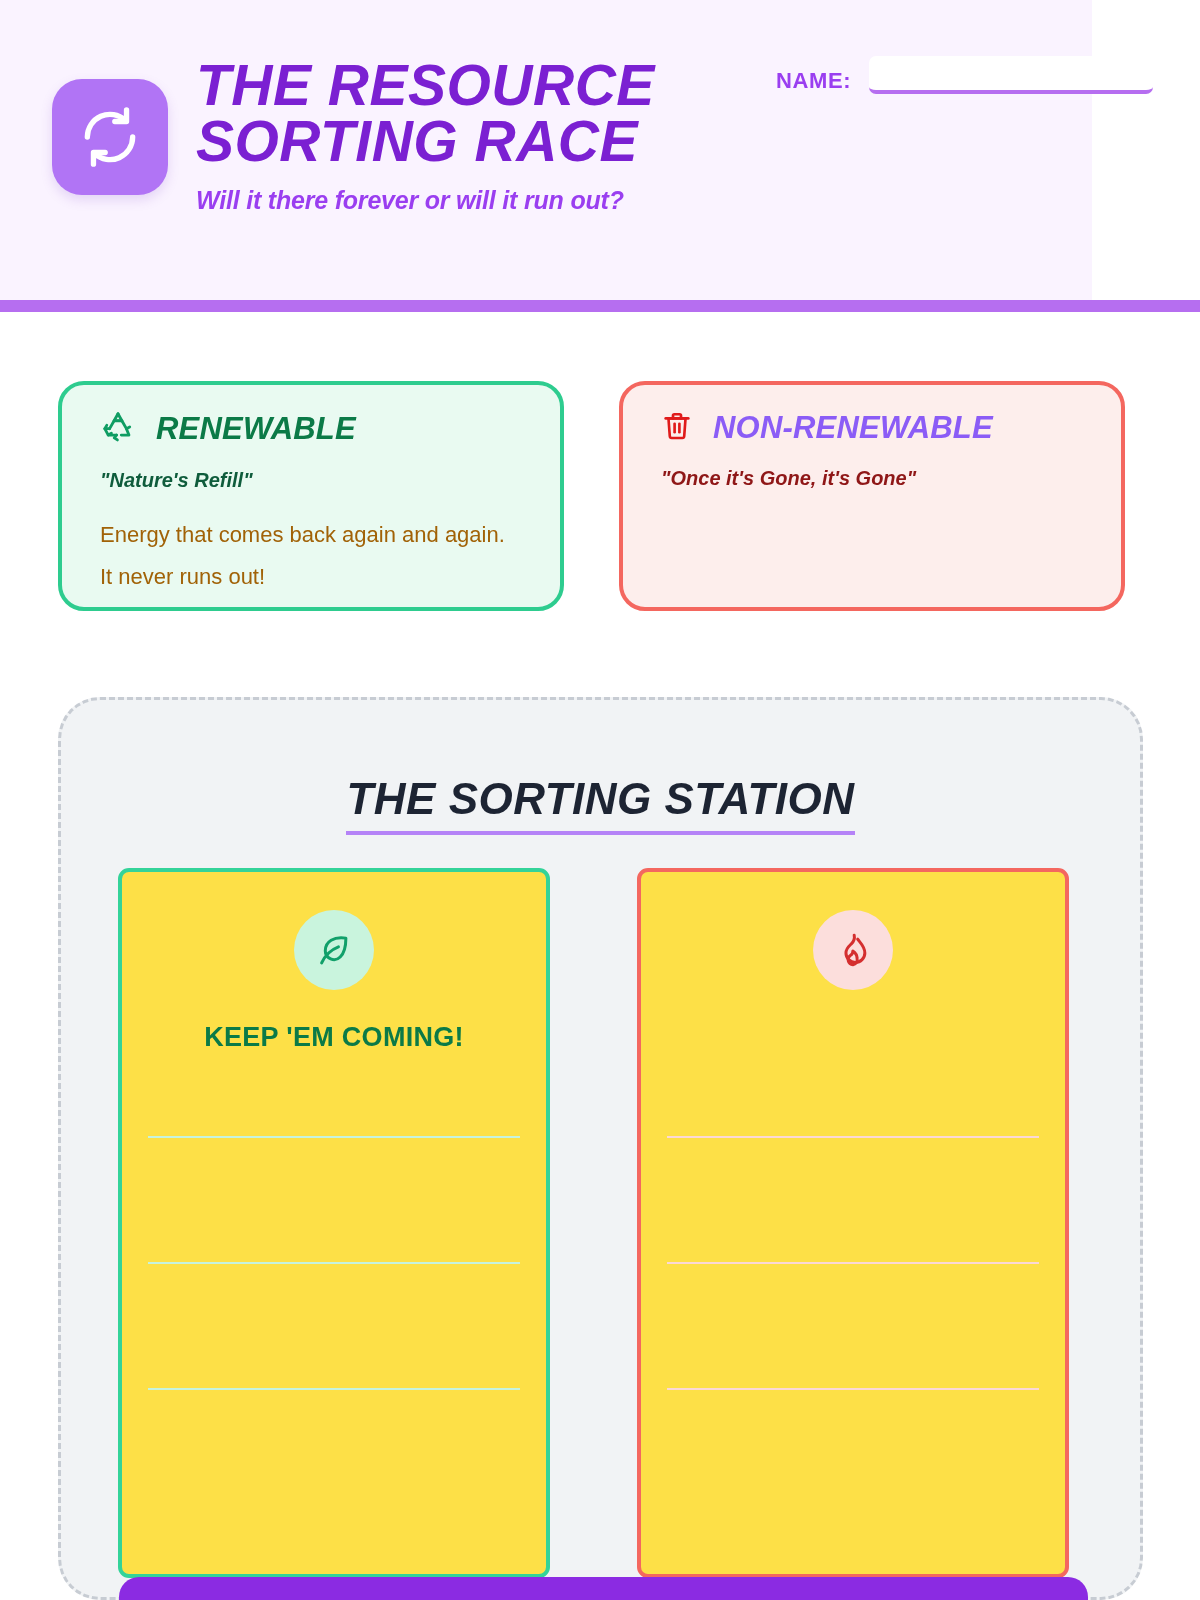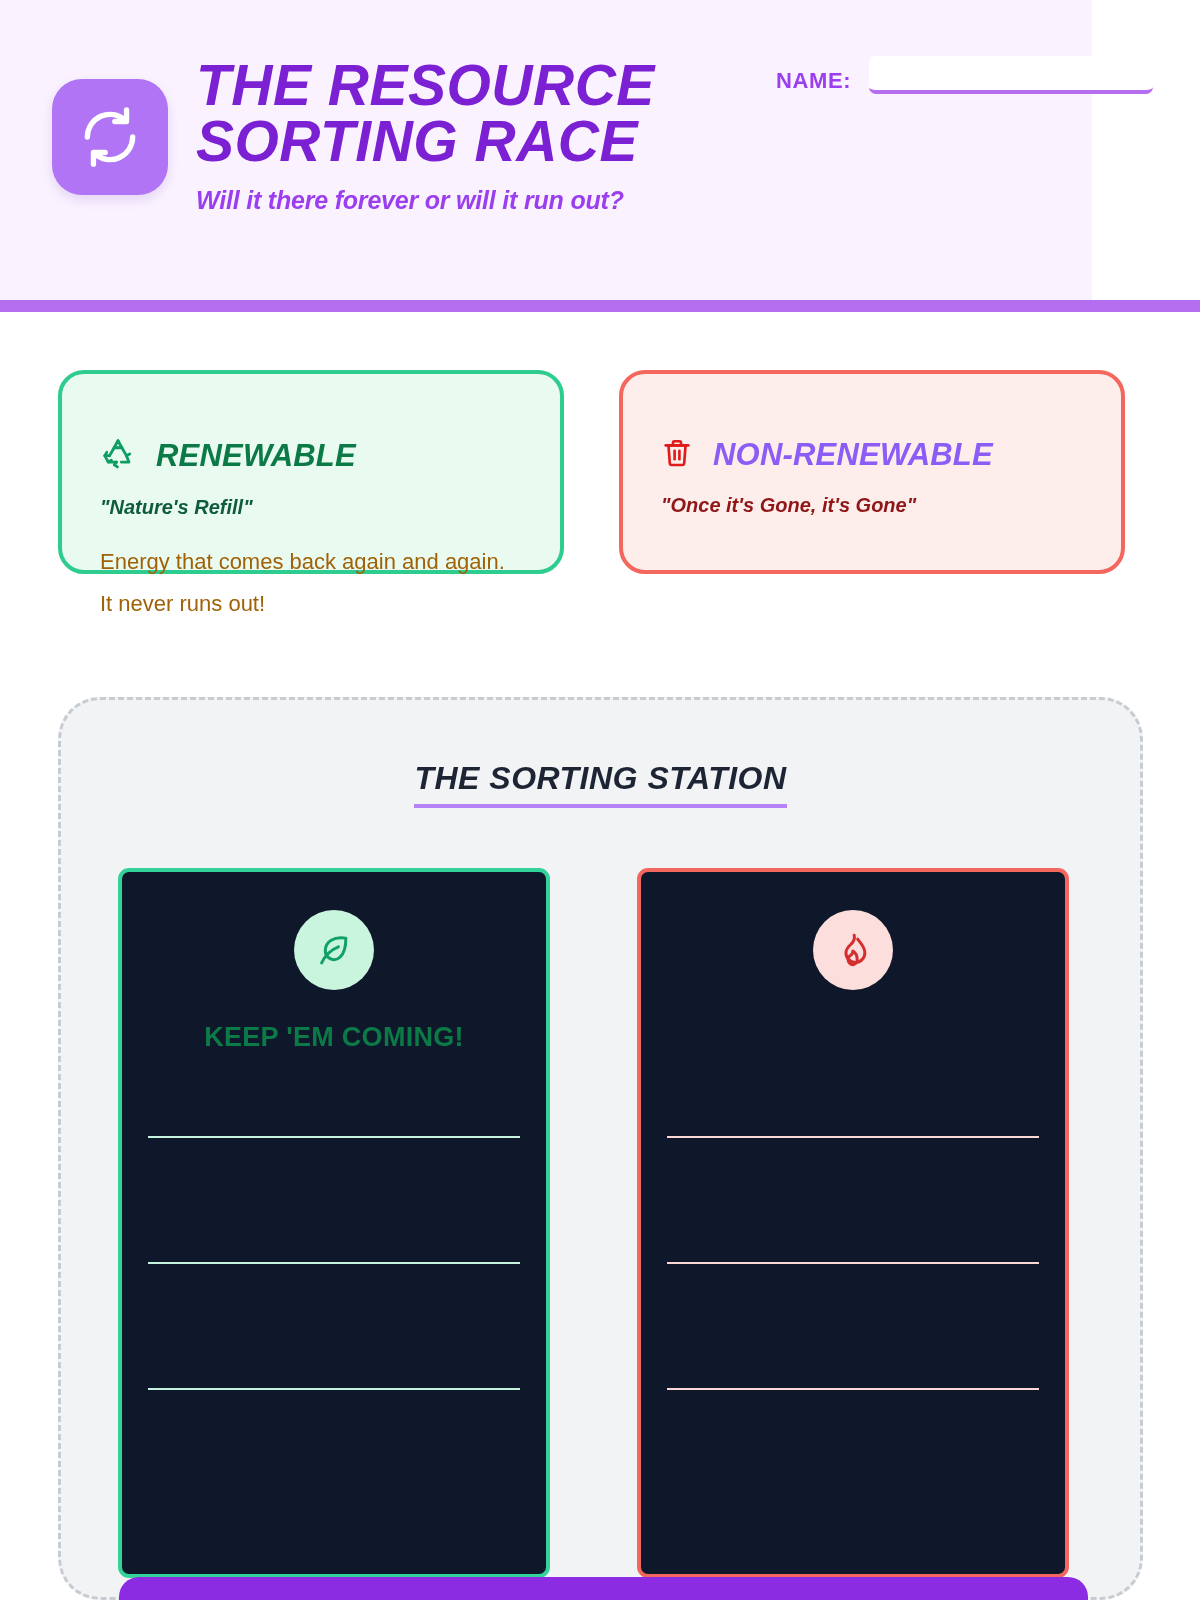--- a/index.html
+++ b/index.html
@@ -94,26 +94,26 @@
     width: 284px;
     height: 38px;
     background: #ffffff;
     border-radius: 7px;
     border-bottom: 4px solid #b66ef0;
   }
 
   
   .def-card {
     position: absolute;
-    top: 370px;
+    top: 381px;
     width: 506px;
-    height: 204px;
+    height: 230px;
     border-radius: 26px;
     border: 4px solid;
-    padding: 62px 38px 0 38px;
+    padding: 24px 38px 0 38px;
   }
   .def-card.renewable {
     left: 58px;
     background: #e9faf1;
     border-color: #2ecc8f;
   }
   .def-card.nonrenewable {
     left: 619px;
     background: #fdeeec;
     border-color: #f4675f;
@@ -162,36 +162,37 @@
   }
 
   .station-title-wrap {
     position: absolute;
     left: 0; top: 60px;
     width: 100%;
     text-align: center;
   }
   .station-title {
     display: inline-block;
-    font-size: 32px;
+    font-size: 44px;
     font-weight: 800;
     font-style: italic;
     color: #1d2433;
     letter-spacing: 0.5px;
     text-transform: uppercase;
     padding-bottom: 7px;
     border-bottom: 4px solid #b583f7;
+    margin-top: 14px;
   }
 
   .bin {
     position: absolute;
     top: 168px;
     width: 432px;
     height: 710px;
-    background: #0f172a;
+    background: #fde047;
     border-radius: 11px;
     border: 4px solid;
   }
   .bin.green { left: 57px; border-color: #34d399; }
   .bin.red   { left: 576px; border-color: #f4675f; }
 
   .bin-icon-circle {
     position: absolute;
     left: 50%;
     transform: translateX(-50%);

